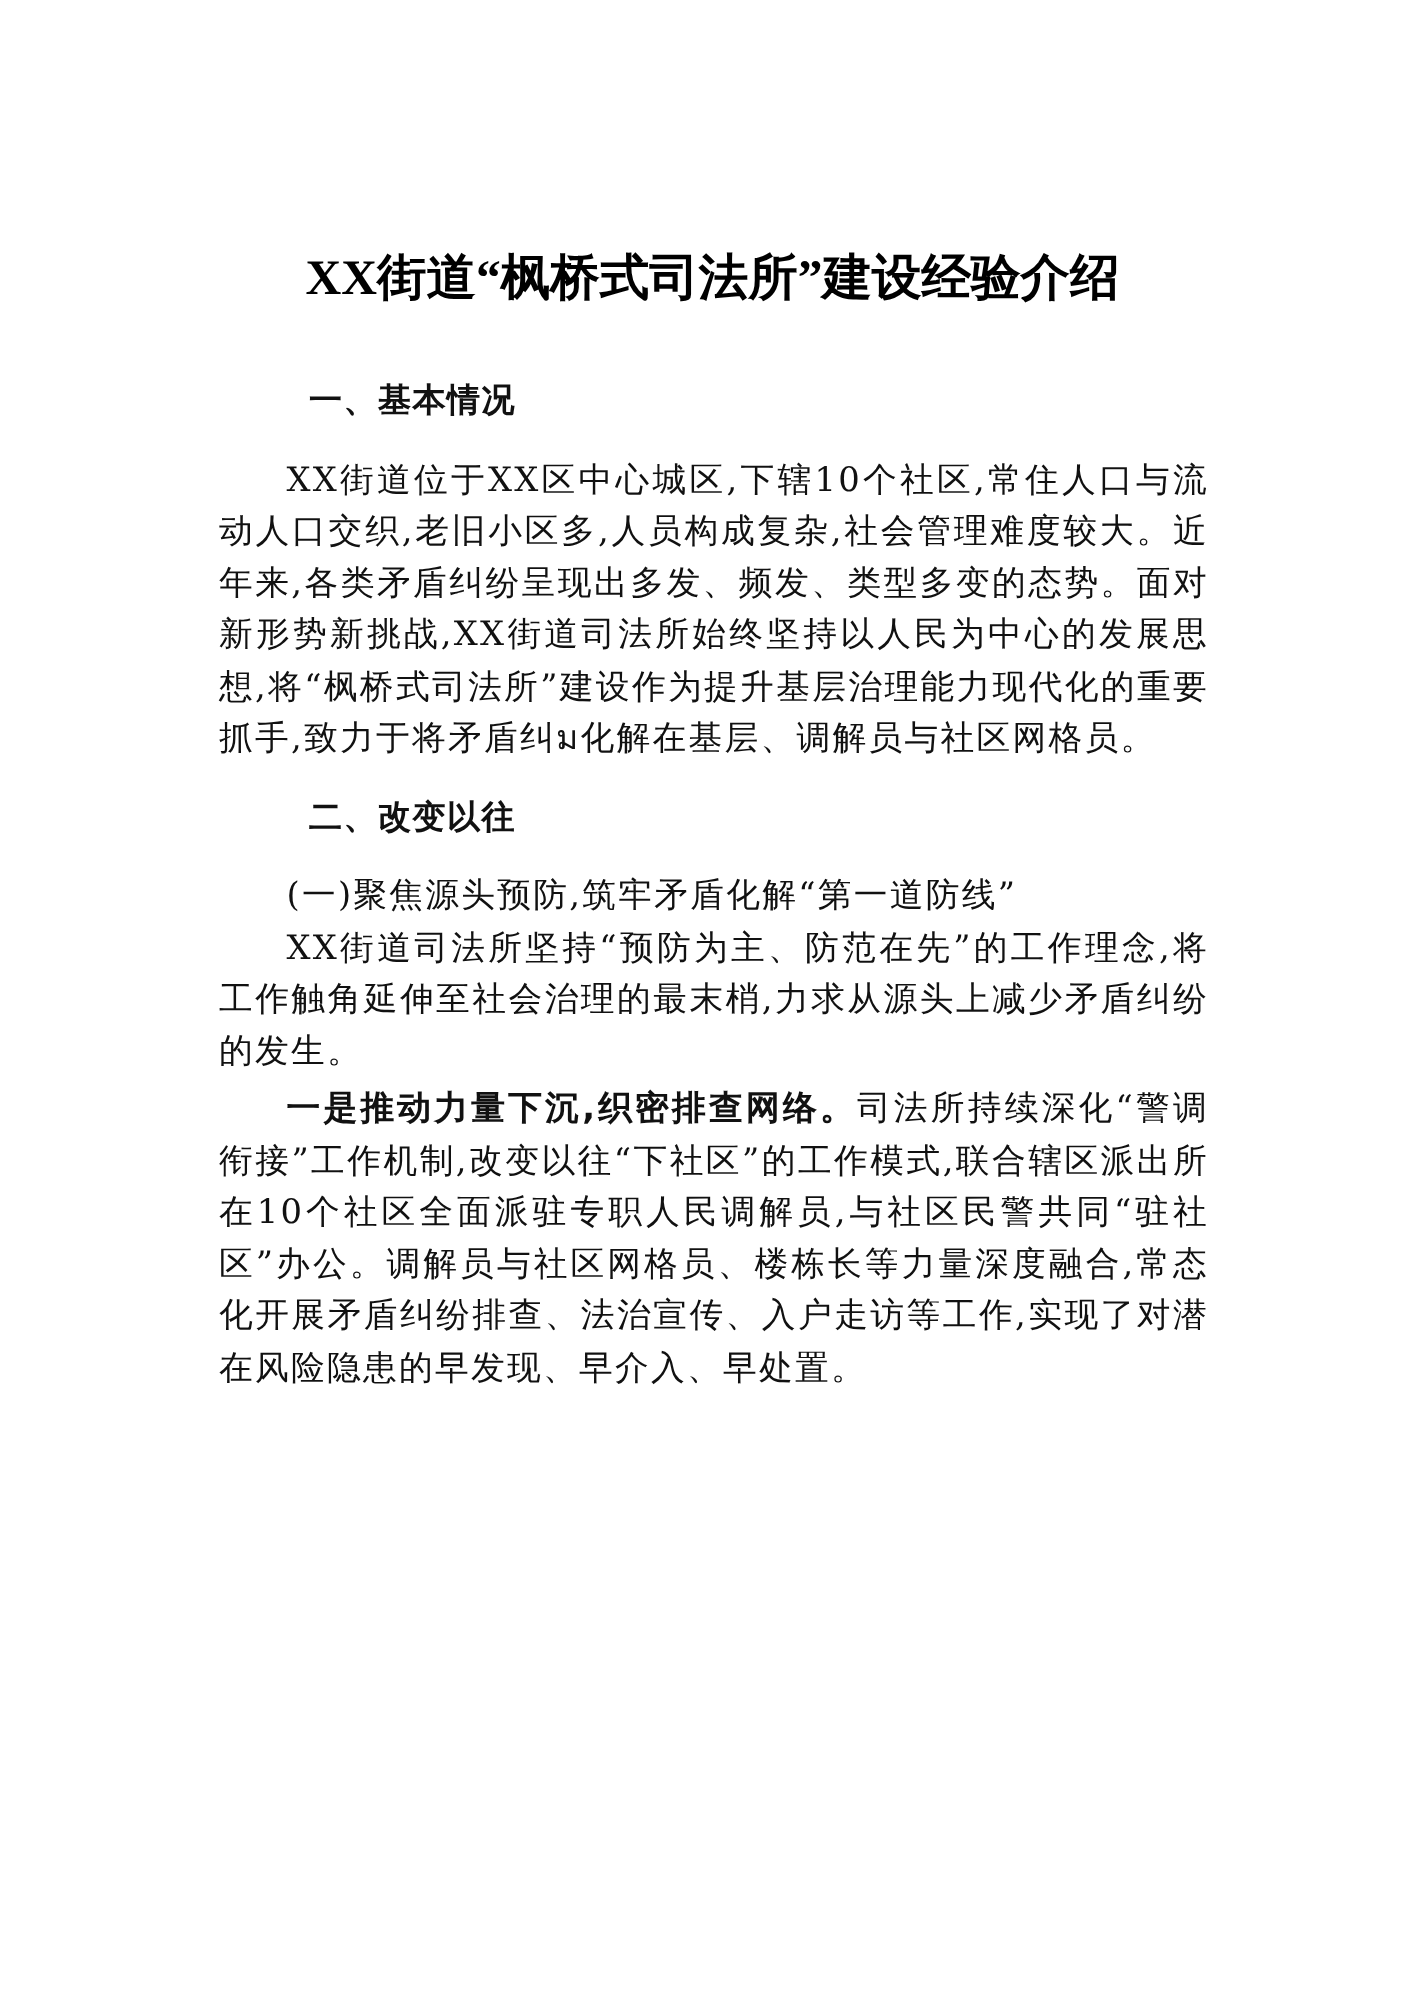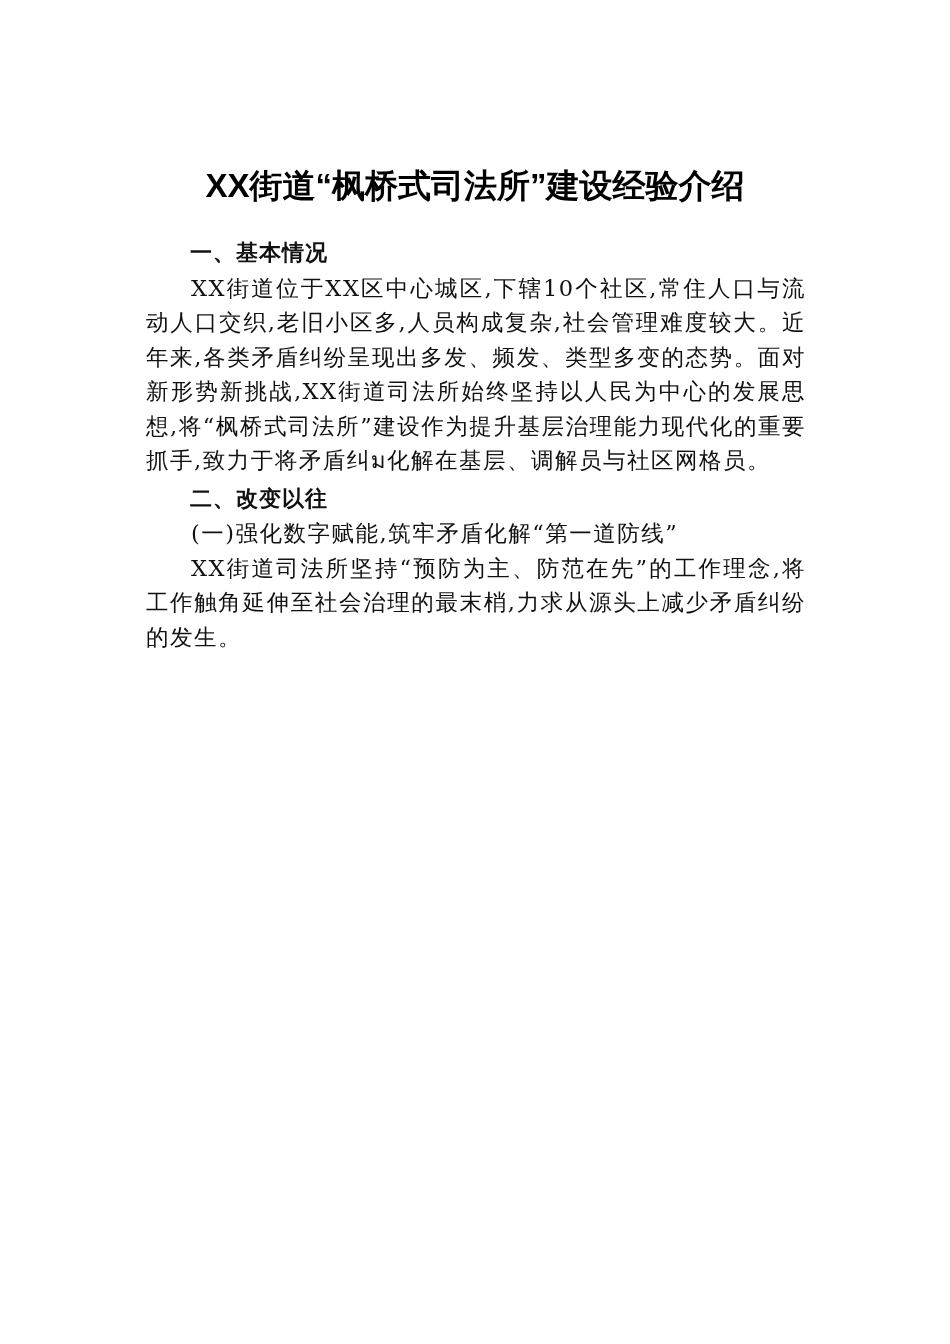--- a/index.html
+++ b/index.html
@@ -3,49 +3,50 @@
   <meta charset="utf-8">
   <style>
     html, body { margin: 0; padding: 0; background: #ffffff; }
     body { width: 950px; height: 1344px; position: relative; overflow: hidden; }
     .page {
       position: absolute; left: 0; top: 0; width: 950px; height: 1344px; background: #ffffff;
       font-family: "DejaVu Serif", "Liberation Serif", serif; color: #111;
     }
     .title {
       position: absolute; left: 0; right: 0; top: 162px; text-align: center;
-      font-family: Liberation Sans, sans-serif;
+      font-family: Liberation Serif, serif;
       font-size: 33px; font-weight: bold; letter-spacing: 0px; line-height: 48px; color: #000;
     }
     .body {
       position: absolute; left: 146px; width: 660px; top: 236px;
       font-size: 22.5px; line-height: 34.5px; letter-spacing: 1.5px; text-align: justify;
     }
     .para { margin: 0; text-indent: 2em; text-align: justify; }
     .heading {
-      margin: 0; text-indent: 2em; font-family: Liberation Sans, sans-serif;
+      margin: 16px; text-indent: 2em; font-family: Liberation Mono, monospace;
       font-weight: bold; font-size: 22px; letter-spacing: 1px;
     }
     .subheading { margin: 0; text-indent: 2em; }
     .lead { font-weight: bold; font-family: "DejaVu Sans", "Liberation Sans", sans-serif; }
     .gap { height: 4px; }
   </style>
 </head>
 <body>
 
 <div class="page">
   <div class="title">XX街道“枫桥式司法所”建设经验介绍</div>
 
   <div class="body">
 
     <p class="heading">一、基本情况</p>
     <p class="para">XX街道位于XX区中心城区,下辖10个社区,常住人口与流动人口交织,老旧小区多,人员构成复杂,社会管理难度较大。近年来,各类矛盾纠纷呈现出多发、频发、类型多变的态势。面对新形势新挑战,XX街道司法所始终坚持以人民为中心的发展思想,将“枫桥式司法所”建设作为提升基层治理能力现代化的重要抓手,致力于将矛盾纠ม化解在基层、调解员与社区网格员。</p>
 
     <div class="gap"></div>
     <p class="heading">二、改变以往</p>
-    <p class="subheading">(一)强化数字赋能,筑牢矛盾化解“第一道防线”</p>
+    <p class="subheading">(一)聚焦源头预防,筑牢矛盾化解“第一道防线”</p>
     <p class="para">XX街道司法所坚持“预防为主、防范在先”的工作理念,将工作触角延伸至社会治理的最末梢,力求从源头上减少矛盾纠纷的发生。</p>
 
     <div class="gap"></div>
+    <p class="para"><span class="lead">一是推动力量下沉,织密排查网络。</span><span>司法所持续深化“警调衔接”工作机制,改变以往“下社区”的工作模式,联合辖区派出所在10个社区全面派驻专职人民调解员,与社区民警共同“驻社区”办公。调解员与社区网格员、楼栋长等力量深度融合,常态化开展矛盾纠纷排查、法治宣传、入户走访等工作,实现了对潜在风险隐患的早发现、早介入、早处置。</span></p>
 
     <div class="gap"></div>
   </div>
 </div>
 
 </body></html>

